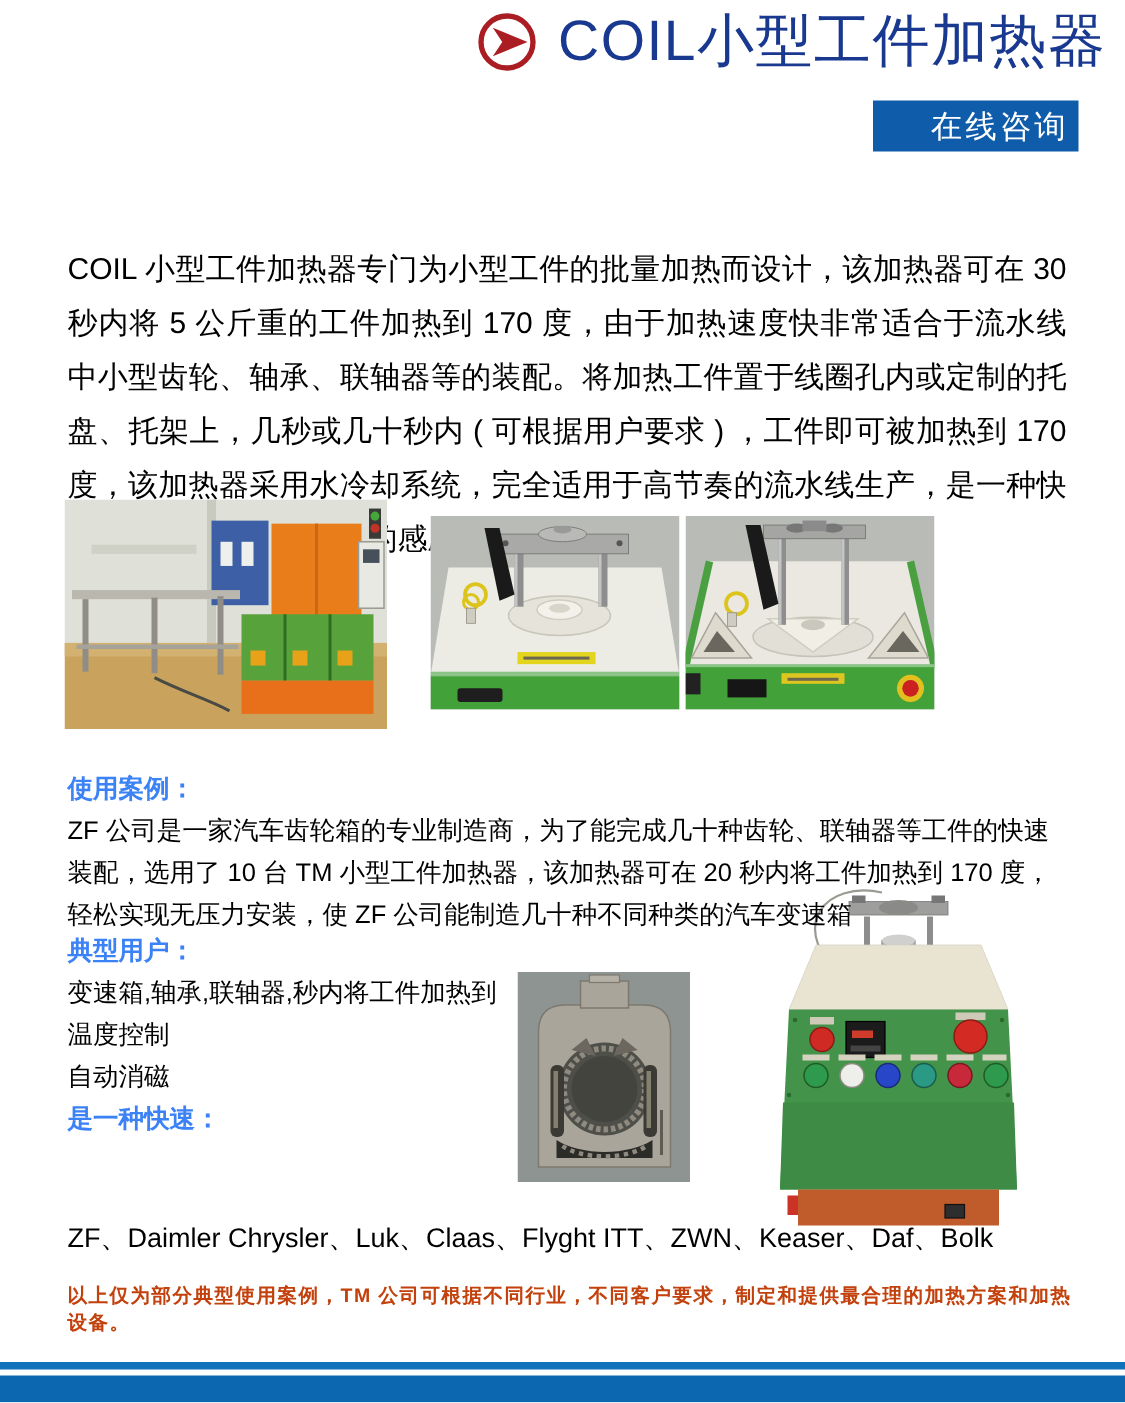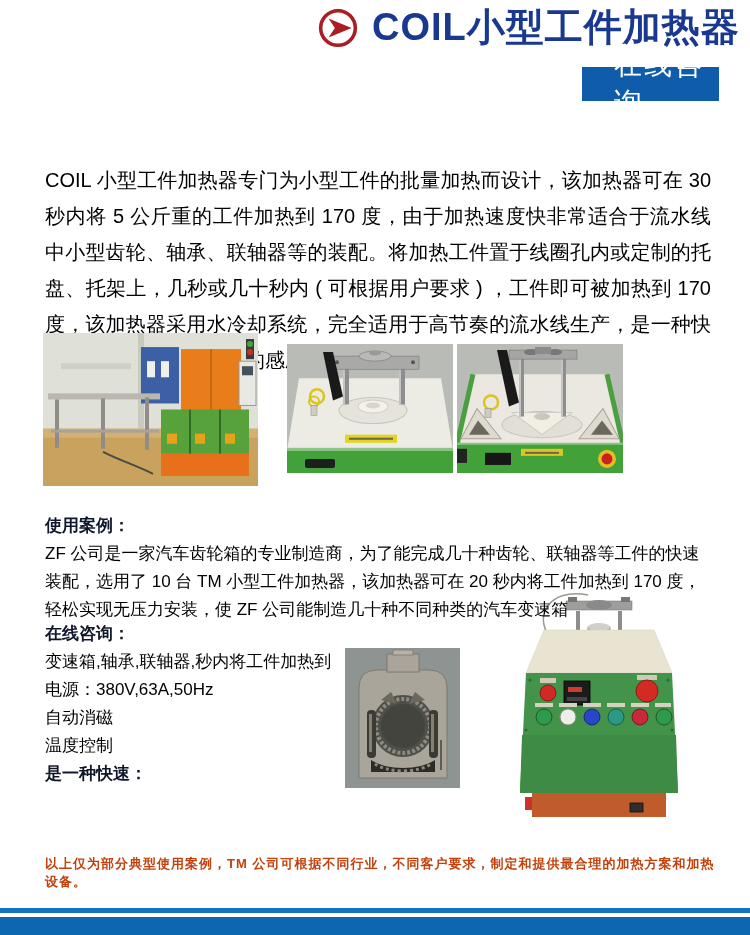--- a/index.html
+++ b/index.html
@@ -3,40 +3,40 @@
 <meta charset="utf-8">
 <style>
   * { margin:0; padding:0; box-sizing:border-box; }
   html,body { background:#ffffff; }
   body { font-family:"Liberation Sans","DejaVu Sans",sans-serif; color:#000; }
   .page { position:relative; width:750px; height:935px; margin:0 auto; background:#fff; overflow:hidden; }
 
   
   .title-icon { position:absolute; left:317px; top:7px; width:42px; height:42px; }
   .page-title { position:absolute; left:372px; top:2px; width:360px;
-                font-size:38px; font-weight:bold; color:#19388f; letter-spacing:1px; white-space:nowrap; }
+                font-size:38px; font-weight:normal; color:#19388f; letter-spacing:1px; white-space:nowrap; }
   .consult-btn { position:absolute; left:582px; top:67px; width:137px; height:34px;
-                 background:#0f5caa; color:#fff; font-size:28px; letter-spacing:2px;
+                 background:#0f5caa; color:#fff; font-size:21px; letter-spacing:2px;
                  display:flex; align-items:center; justify-content:center; cursor:pointer; text-decoration:none;padding-left:32px; }
 
   
   .intro { position:absolute; left:45px; top:162px; width:666px;
            font-size:20px; line-height:36px; text-align:justify; color:#000; }
 
   
   .photo { position:absolute; background:#fff; }
   .photo svg { display:block; width:100%; height:100%; }
   .photo-1 { left:43px;  top:333px; width:215px; height:153px; }
   .photo-2 { left:287px; top:344px; width:166px; height:129px; }
   .photo-3 { left:457px; top:344px; width:166px; height:129px; }
   .photo-4 { left:345px; top:648px; width:115px; height:140px; }
   .photo-5 { left:500px; top:585px; width:200px; height:245px; }
 
   
-  .sec-heading { font-size:17px; font-weight:bold; color:#0f172a; line-height:28px; }
+  .sec-heading { font-size:17px; font-weight:bold; color:#3b82f6; line-height:28px; }
   .sec-body    { font-size:17px; line-height:28px; color:#000; }
   .case-block  { position:absolute; left:45px; top:512px; width:670px; }
   .left-col    { position:absolute; left:45px; top:620px; width:300px; }
   .left-col .sec-heading, .left-col .sec-body { line-height:28px; }
   .users-line  { position:absolute; left:45px; top:812px; width:670px; font-size:18px; line-height:26px; }
 
   
   .footer-note { position:absolute; left:45px; top:855px; width:680px;
                  font-size:13px; font-weight:bold; color:#c2410c; letter-spacing:1px; }
   .rule-thin  { position:absolute; left:0; top:908px; width:750px; height:5px;  background:#1173ba; }
@@ -221,26 +221,26 @@
       <rect x="25" y="212" width="7" height="13" fill="#cc3327"></rect>
     </svg>
   </figure>
 
   <div class="case-block">
     <h3 class="sec-heading">使用案例：</h3>
     <p class="sec-body">ZF 公司是一家汽车齿轮箱的专业制造商，为了能完成几十种齿轮、联轴器等工件的快速装配，选用了 10 台 TM 小型工件加热器，该加热器可在 20 秒内将工件加热到 170 度，轻松实现无压力安装，使 ZF 公司能制造几十种不同种类的汽车变速箱</p>
   </div>
 
   <div class="left-col">
-    <h3 class="sec-heading">在线咨询：</h3>
+    <h3 class="sec-heading">典型用户：</h3>
     <p class="sec-body">变速箱,轴承,联轴器,秒内将工件加热到</p>
-    <p class="sec-body">电源：380V,63A,50Hz</p>
+    <p class="sec-body">温度控制</p>
     <p class="sec-body">自动消磁</p>
-    <p class="sec-body">温度控制</p>
     <h3 class="sec-heading">是一种快速：</h3>
   </div>
 
+  <p class="users-line">ZF、Daimler Chrysler、Luk、Claas、Flyght ITT、ZWN、Keaser、Daf、Bolk</p>
 
   <p class="footer-note">以上仅为部分典型使用案例，TM 公司可根据不同行业，不同客户要求，制定和提供最合理的加热方案和加热设备。</p>
   <div class="rule-thin"></div>
   <div class="rule-thick"></div>
 
 </div>
 
 </body></html>

